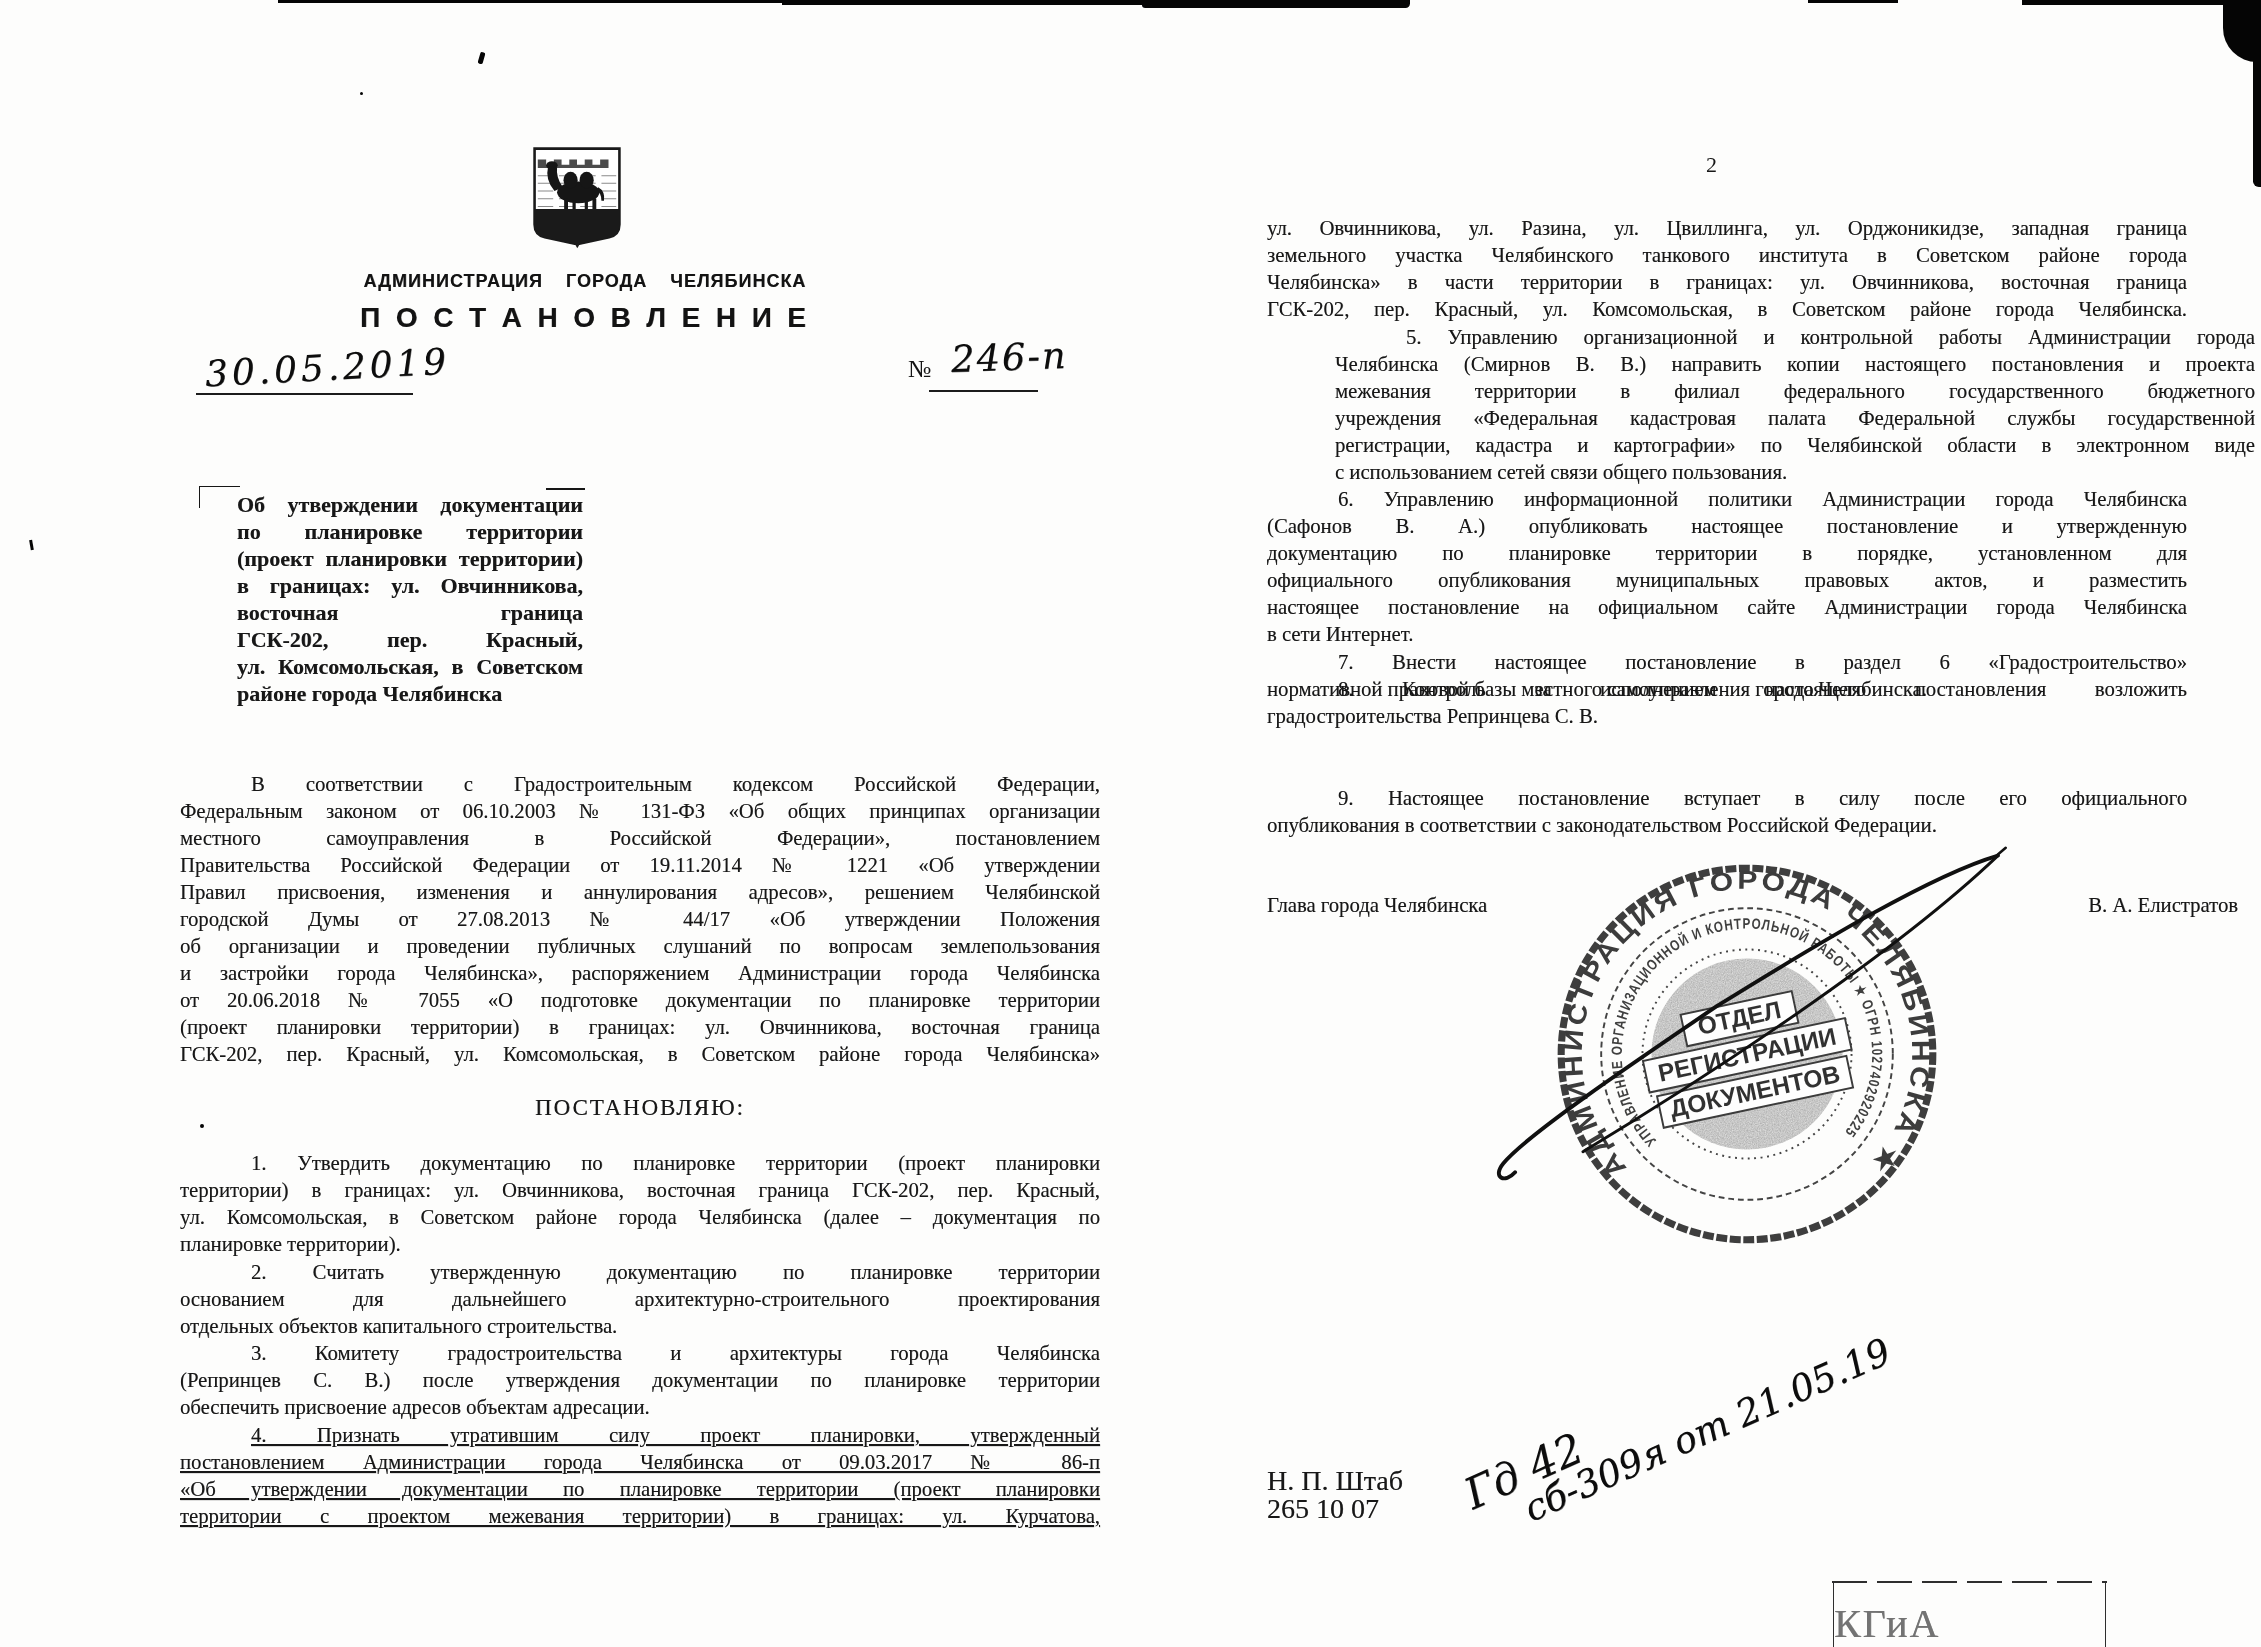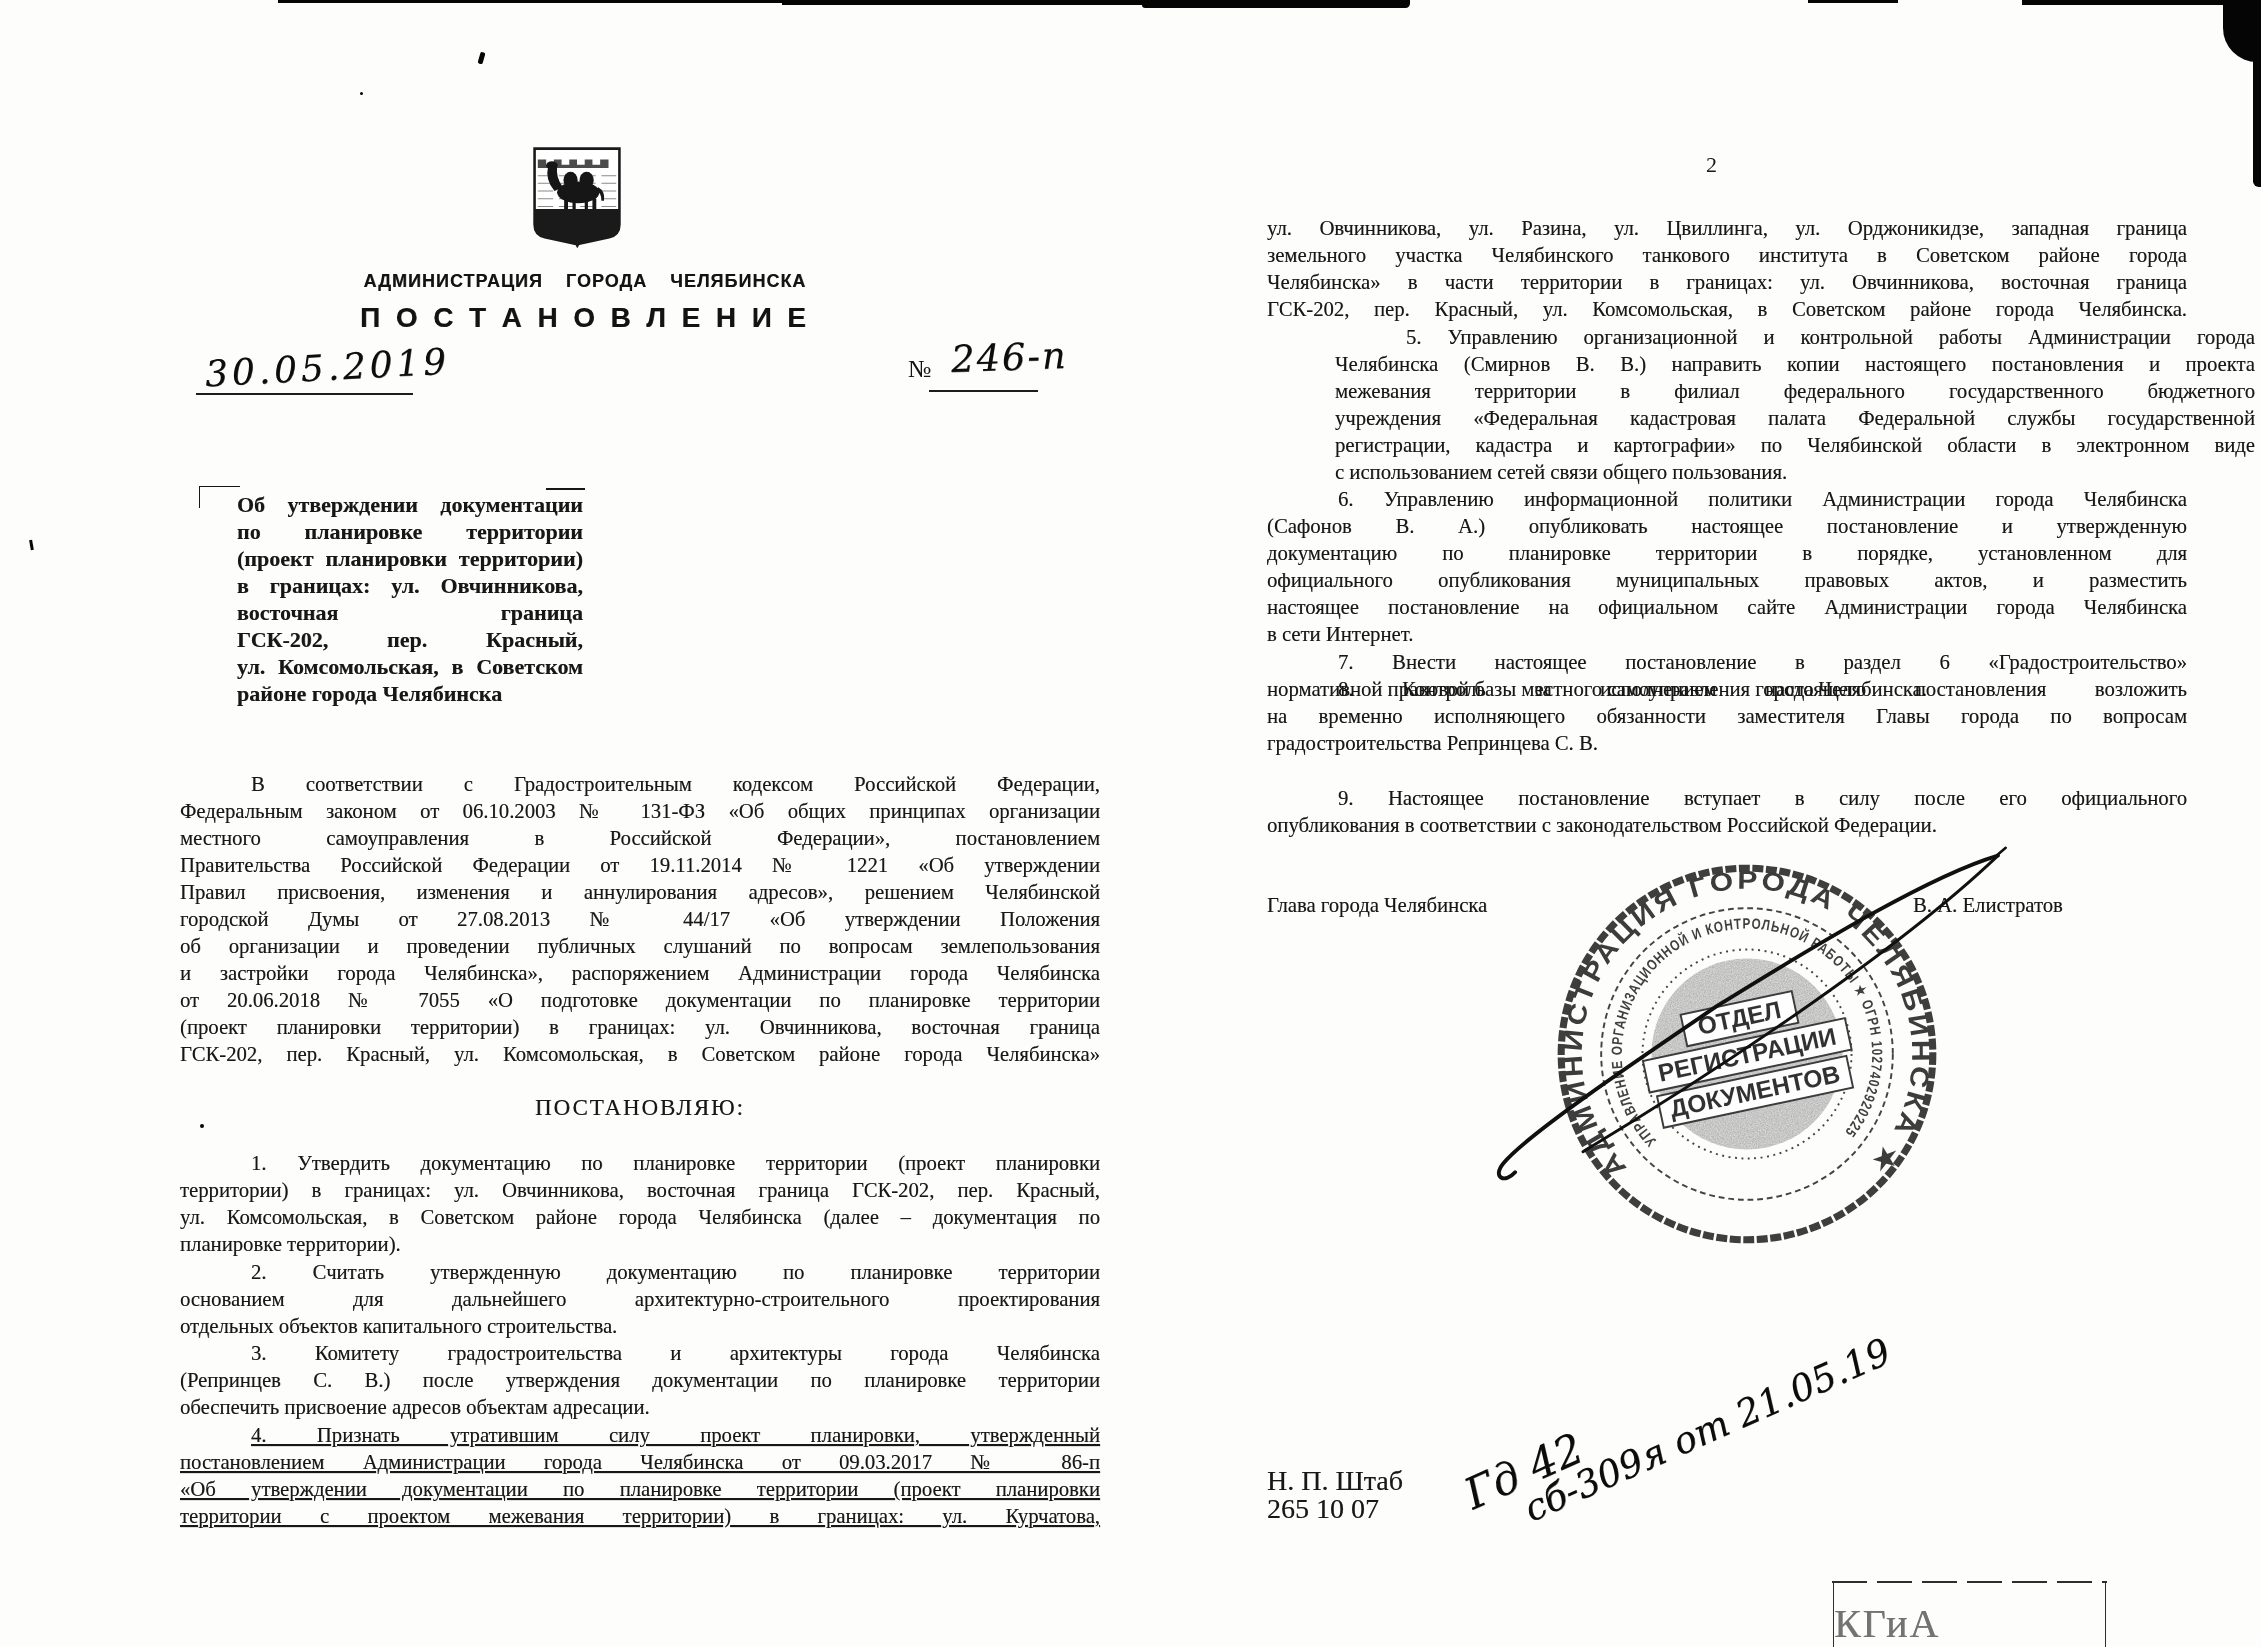--- a/index.html
+++ b/index.html
@@ -204,30 +204,29 @@
       <div class="ln">официального опубликования муниципальных правовых актов, и разместить</div>
       <div class="ln">настоящее постановление на официальном сайте Администрации города Челябинска</div>
       <div class="ln">в сети Интернет.</div>
     </div>
   <div class="para" style="left:1267px;top:649px;width:920px;">
       <div class="ln">7. Внести настоящее постановление в раздел 6 «Градостроительство»</div>
       <div class="ln">нормативной правовой базы местного самоуправления города Челябинска.</div>
     </div>
   <div class="para" style="left:1267px;top:676px;width:920px;">
       <div class="ln">8. Контроль за исполнением настоящего постановления возложить</div>
-      <div class="ln">на временно исполняющего обязанности заместителя Главы города по вопросам</div>
       <div class="ln">градостроительства Репринцева С. В.</div>
     </div>
   <div class="para" style="left:1267px;top:785px;width:920px;">
       <div class="ln">9. Настоящее постановление вступает в силу после его официального</div>
       <div class="ln">опубликования в соответствии с законодательством Российской Федерации.</div>
     </div>
 
   <div class="plain" style="left:1267px;top:894px;">Глава города Челябинска</div>
-  <div class="plain" style="left:1913px;top:894px;width:274px;">В. А. Елистратов</div>
+  <div class="plain" style="left:1964px;top:894px;width:274px;text-align:right;">В. А. Елистратов</div>
 
   <svg class="abs" style="left:1547px;top:860px;opacity:.88;" width="400" height="388" viewBox="0 0 620 600">
     <defs>
       <filter id="grain" x="-20%" y="-20%" width="140%" height="140%">
         <feTurbulence type="fractalNoise" baseFrequency="0.55" numOctaves="2" result="n"></feTurbulence>
         <feColorMatrix in="n" type="matrix" values="0 0 0 0 0.15  0 0 0 0 0.15  0 0 0 0 0.15  0 0 0 0.85 0"></feColorMatrix>
         <feComposite operator="in" in2="SourceGraphic"></feComposite>
       </filter>
       <path id="arcOuter" d="M129,481 A256,256 0 1 1 491,481" fill="none"></path>
       <path id="arcMid" d="M173,437 A194,194 0 1 1 447,437" fill="none"></path>

